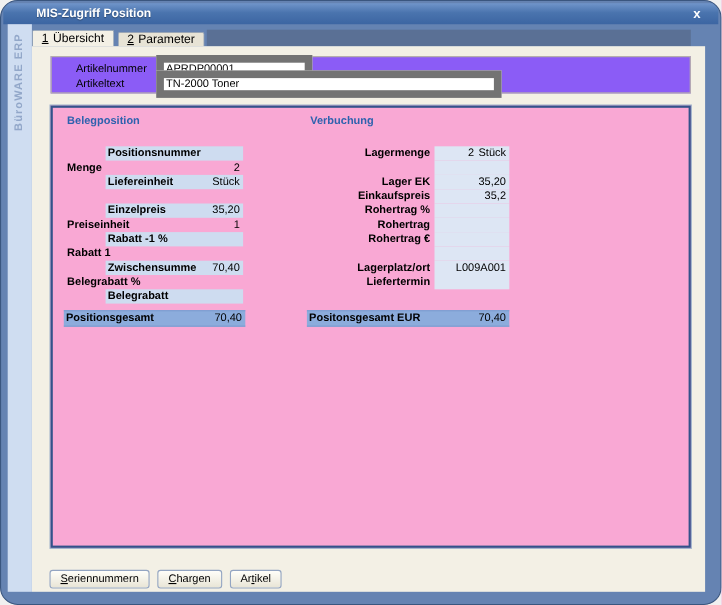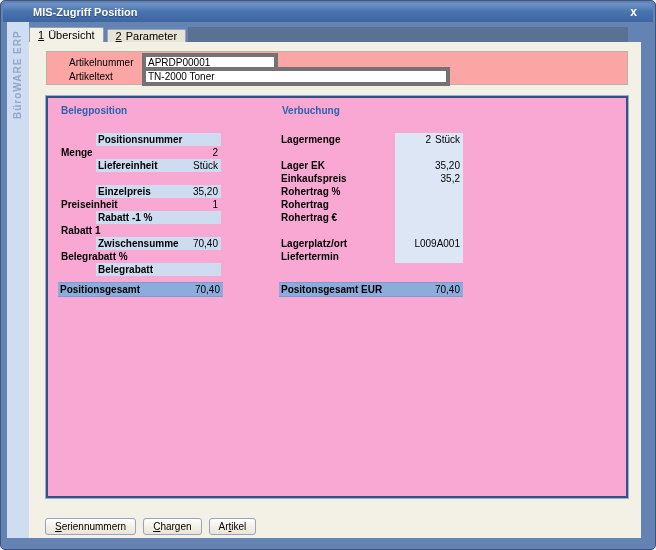--- a/index.html
+++ b/index.html
@@ -6,21 +6,21 @@
   body{
     width:656px;height:550px;position:relative;
     background:#f0f0f0;
     font-family:"Liberation Sans","DejaVu Sans",sans-serif;
     color:#000;
     -webkit-font-smoothing:antialiased;
   }
   .window{
     position:absolute;inset:0;box-sizing:border-box;
     background:#6583b2;
-    border:1px solid #3a567f;border-radius:5px;
+    border:1px solid #3a567f;border-radius:16px;
     overflow:hidden;
   }
   
   .titlebar{
     position:absolute;left:2px;right:2px;top:2px;height:19px;
     border-radius:5px 5px 0 0;
     background:linear-gradient(180deg,#7095ca 0%,#4a74ae 45%,#3c65a2 100%);
   }
   .title-text{
     position:absolute;left:30px;top:3px;
@@ -57,46 +57,46 @@
   .tabfill{flex:1;height:15px;background:#5a7095;margin-left:2px;}
   .accel{text-decoration:underline;}
   .tab .accel{margin-right:4px;}
   
   .page{
     position:absolute;left:28px;top:41px;width:612px;height:496px;
     background:#f3f0e5;
   }
   .fields-panel{
     position:absolute;left:17px;top:9px;width:582px;height:34px;
-    box-sizing:border-box;background:#fca5a5;border:1px solid #b9b5a6;
+    box-sizing:border-box;background:#8b5cf6;border:1px solid #b9b5a6;
     padding:3px 0 0 22px;
   }
   .frow{display:flex;align-items:center;height:14px;}
   .frow label{width:73px;font-size:10px;}
   .finput{
     box-sizing:content-box;height:11px;font-size:10px;padding:0 2px;
-    border:4px solid #737373;background:#fff;font-family:inherit;color:#000;
+    border:7px solid #737373;background:#fff;font-family:inherit;color:#000;
   }
   .finput.w1{width:124px;}
   .finput.w2{width:296px;}
   .content-panel{
     position:absolute;left:17px;top:54px;width:582px;height:402px;
     box-sizing:border-box;background:#f9a8d4;
     border:2px solid #33528a;box-shadow:0 0 0 1px #9db0ca;
   }
   .sec-header{position:absolute;top:7px;font-size:10px;font-weight:bold;color:#2e62ae;}
   .left-h{left:13px;}
   .right-h{left:234px;}
   .left-col{position:absolute;left:11px;top:35px;width:162px;}
   .right-col{position:absolute;left:233px;top:35px;width:182px;}
   .crow{height:13px;display:flex;align-items:center;font-size:10px;}
   .lrow .lbl{flex:1;padding-left:2px;font-weight:bold;}
   .lrow .val{padding-right:3px;}
   .lrow.hl{background:#cedcf0;margin-left:37px;}
-  .rrow .rlbl{width:110px;font-weight:bold;}
+  .rrow .rlbl{width:110px;font-weight:bold;text-align:right;}
   .rrow .rcell{
     margin-left:auto;width:68px;height:13px;background:#dde6f4;
     display:flex;align-items:center;box-sizing:border-box;padding-right:3px;
   }
   .rval{flex:1;text-align:right;}
   .runit{width:29px;text-align:right;}
   .total-row{
     position:absolute;top:184px;height:15px;background:#8cacdc;
     border-top:1px solid #7b9cd0;border-bottom:1px solid #7b9cd0;
     box-sizing:border-box;display:flex;align-items:center;font-size:10px;

